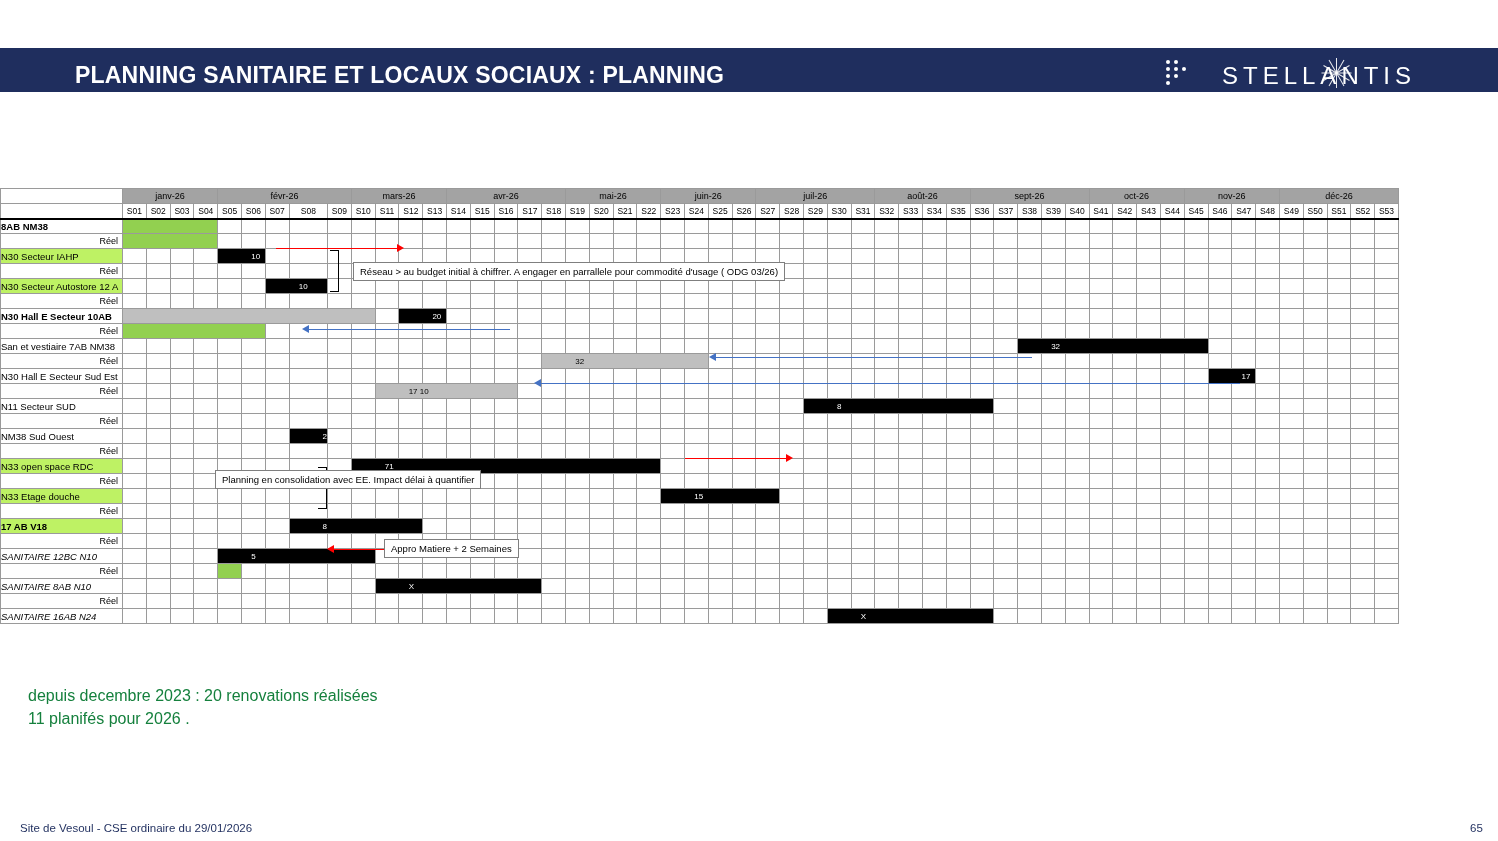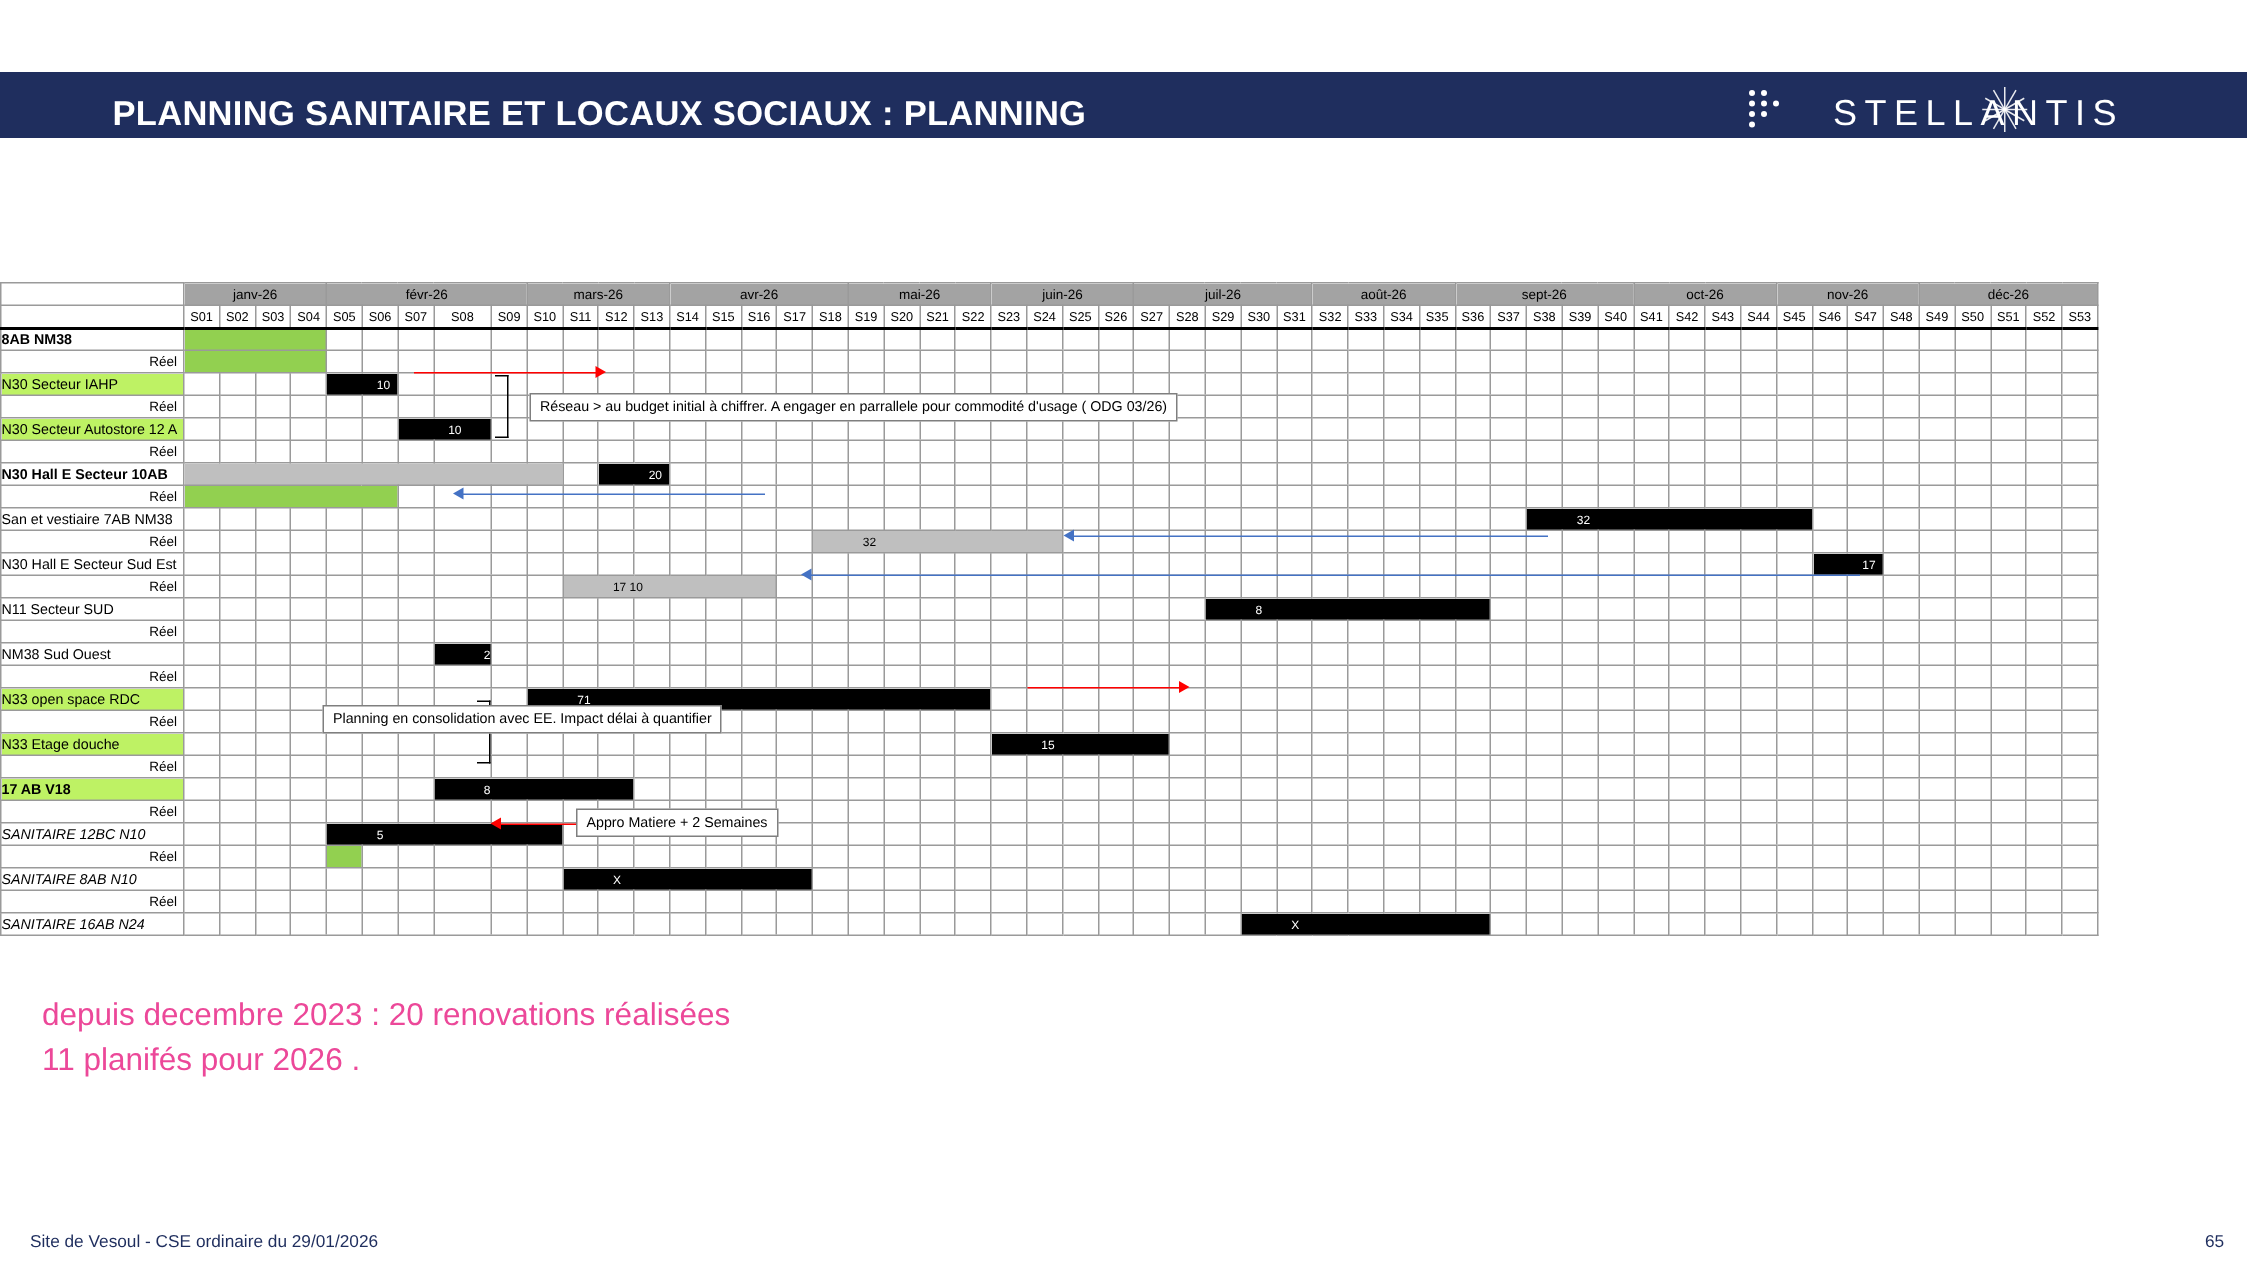--- a/index.html
+++ b/index.html
@@ -85,22 +85,22 @@
   .arrow-blue{height:0;border-top:1.2px solid #4472c4;}
   .ahead{position:absolute;width:0;height:0;}
   .callout{
     position:absolute;background:#ffffff;border:1px solid #7f7f7f;
     font-size:9.5px;color:#000;padding:3px 6px;white-space:nowrap;
   }
   .bracket{position:absolute;border:1px solid #000;border-left:none;}
 
   
   #summary{
-    position:absolute;left:28px;top:662px;
-    font-size:21px;color:#ec4899;line-height:1.45;
+    position:absolute;left:28px;top:684px;
+    font-size:16px;color:#15803d;line-height:1.45;
   }
   #footer-left{
     position:absolute;left:20px;top:822px;
     font-size:11.5px;color:#1f2e5e;
   }
   #footer-page{
     position:absolute;left:1470px;top:822px;
     font-size:11.5px;color:#1f2e5e;
   }
 </style>

